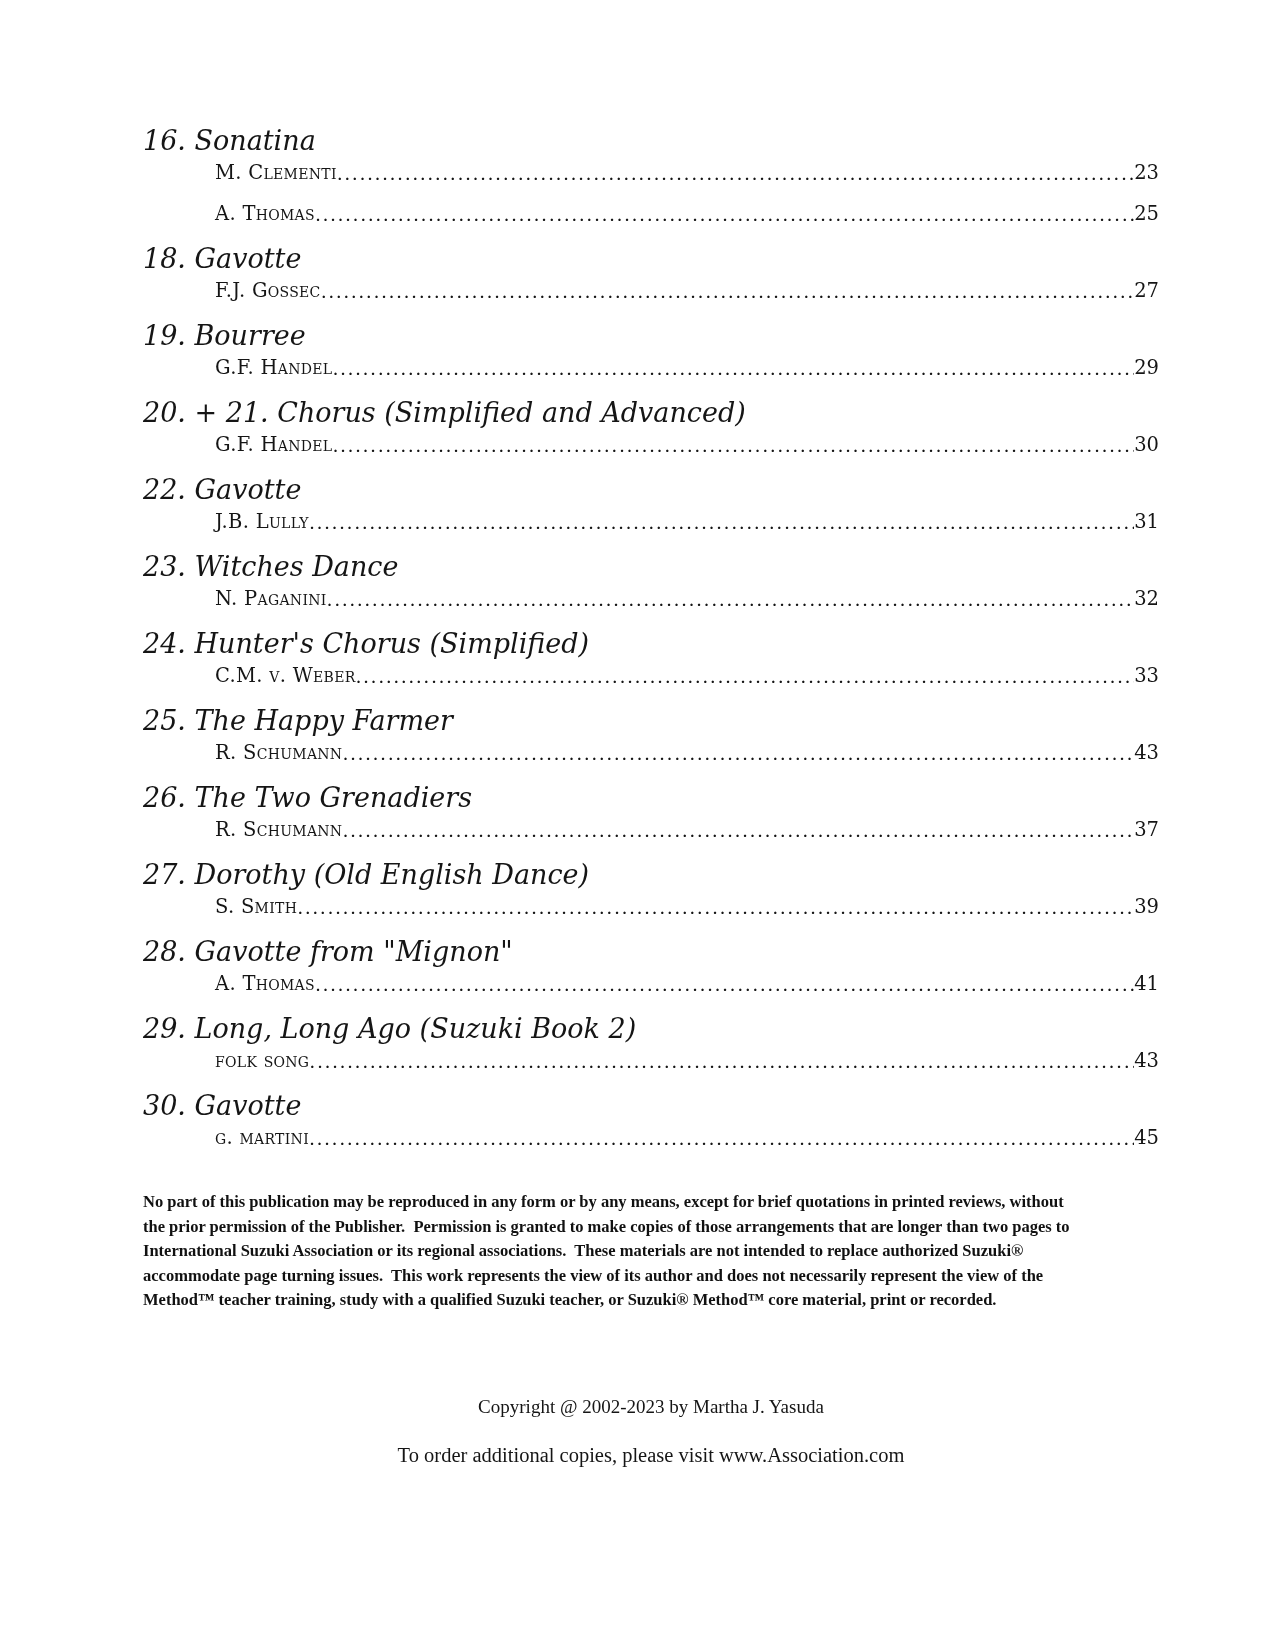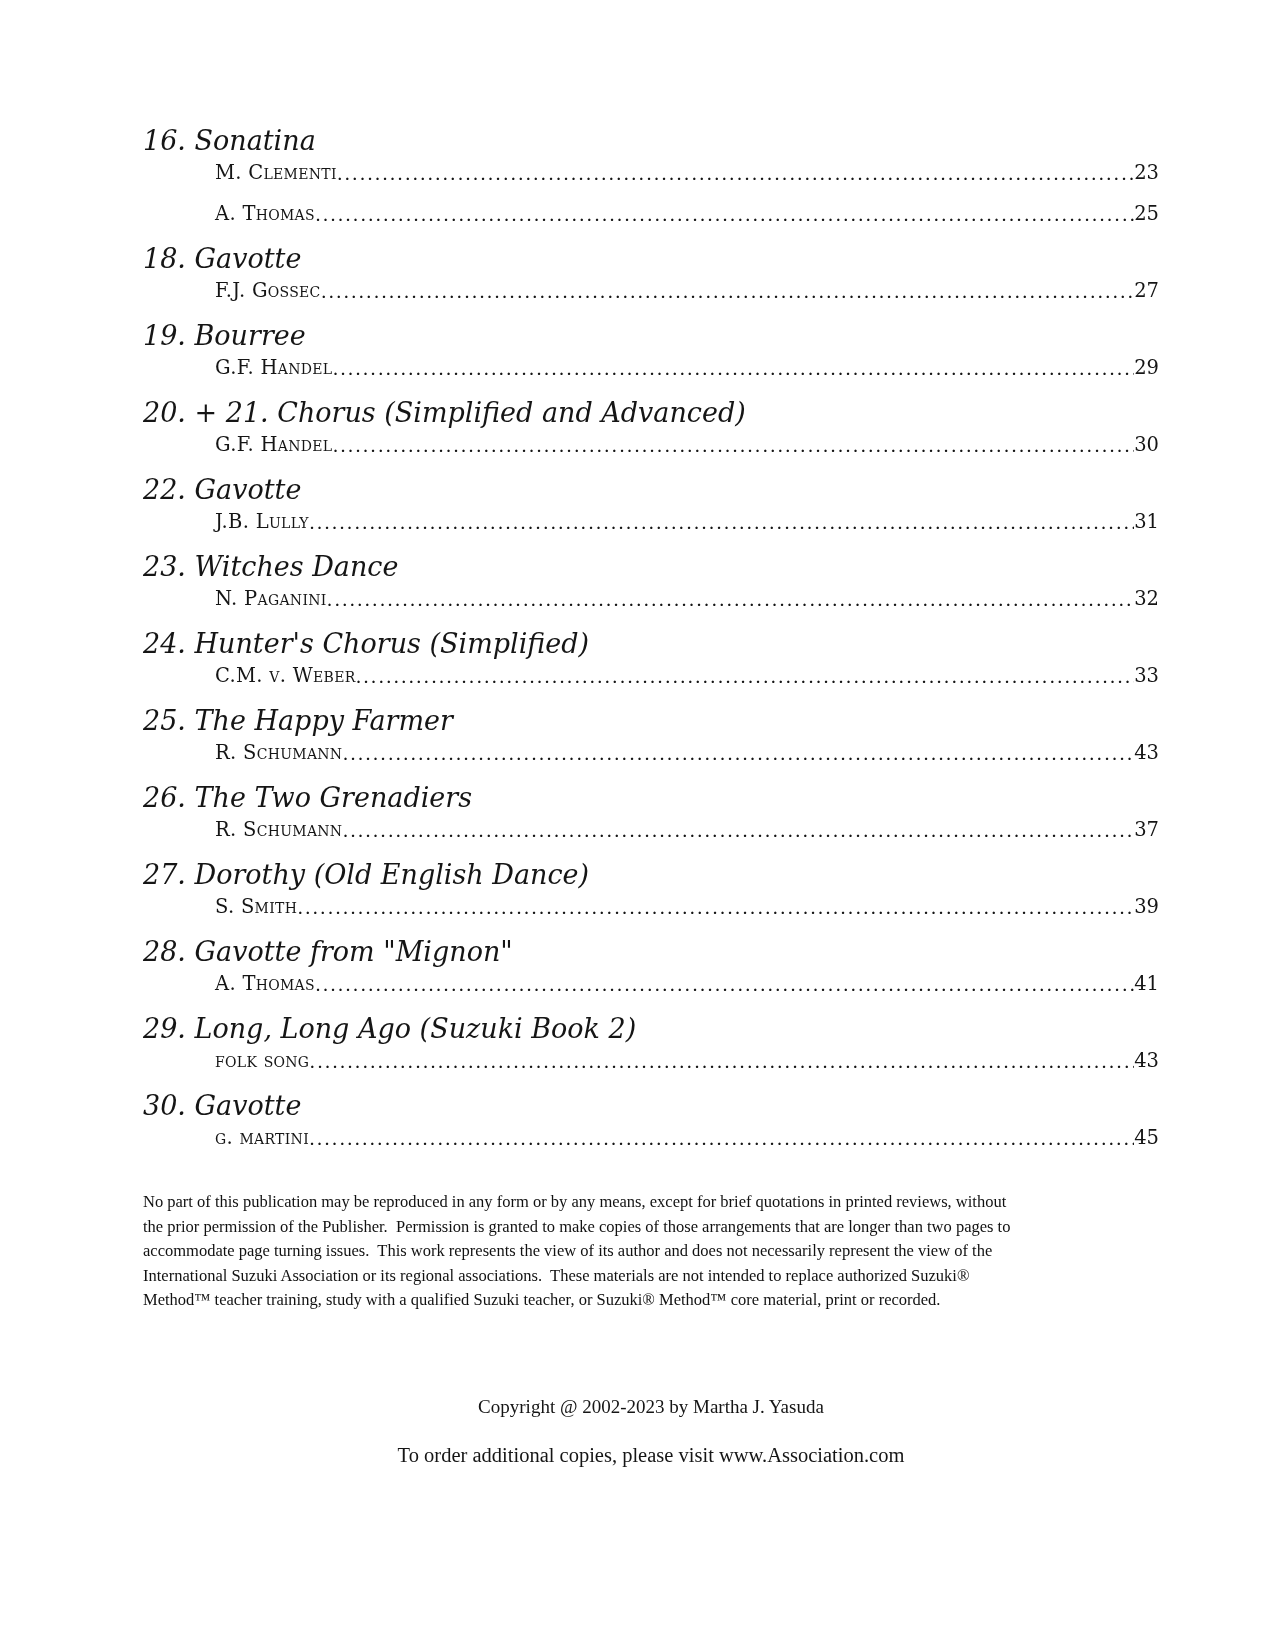--- a/index.html
+++ b/index.html
@@ -54,20 +54,21 @@
   }
   .notice {
     margin-top: 38px;
     font-family: "Liberation Serif", serif;
     font-size: 16.5px;
     line-height: 24.5px;
     color: #111;
   }
   .notice-line {
     white-space: pre;
+    font-weight: bold;
   }
   .footer-copyright {
     margin-top: 80px;
     text-align: center;
     font-family: "Liberation Serif", serif;
     font-size: 19px;
     line-height: 28px;
   }
   .footer-order {
     margin-top: 20px;
@@ -203,21 +204,21 @@
     <div class="entry-row">
       <span class="composer">g. martini</span>
       <span class="leader"></span>
       <span class="pagenum">45</span>
     </div>
   </div>
 
   <div class="notice">
     <div class="notice-line">No part of this publication may be reproduced in any form or by any means, except for brief quotations in printed reviews, without</div>
     <div class="notice-line">the prior permission of the Publisher.  Permission is granted to make copies of those arrangements that are longer than two pages to</div>
+    <div class="notice-line">International Suzuki Association or its regional associations.  These materials are not intended to replace authorized Suzuki®</div>
     <div class="notice-line">accommodate page turning issues.  This work represents the view of its author and does not necessarily represent the view of the</div>
-    <div class="notice-line">International Suzuki Association or its regional associations.  These materials are not intended to replace authorized Suzuki®</div>
     <div class="notice-line">Method™ teacher training, study with a qualified Suzuki teacher, or Suzuki® Method™ core material, print or recorded.</div>
   </div>
 
   <div class="footer-copyright">Copyright @ 2002-2023 by Martha J. Yasuda</div>
   <div class="footer-order">To order additional copies, please visit www.Association.com</div>
 
 </div>
 
 </body></html>

